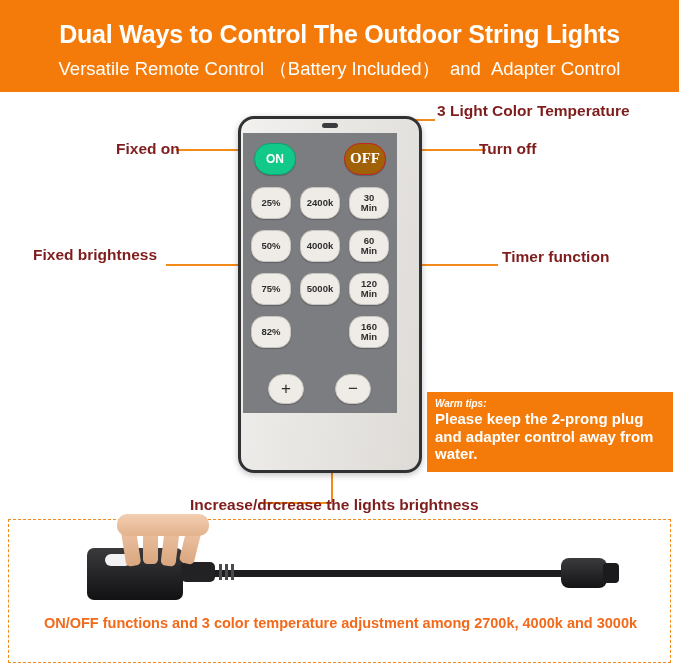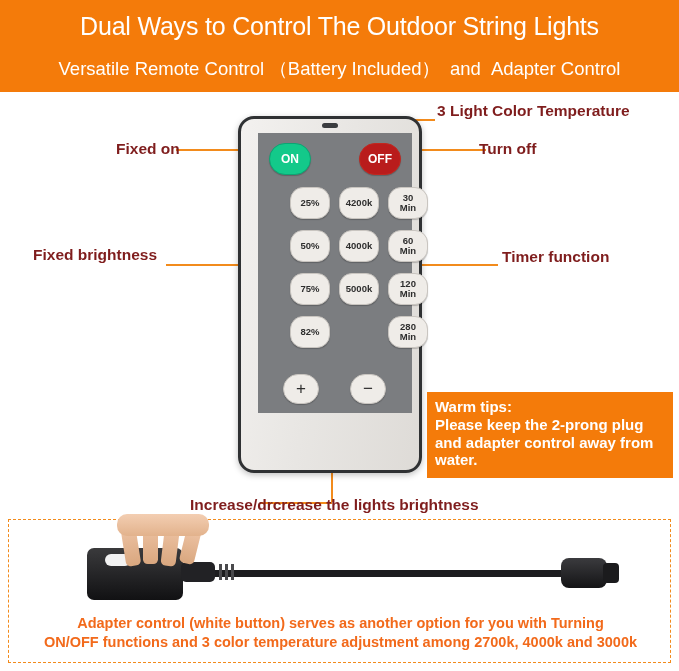--- a/index.html
+++ b/index.html
@@ -20,26 +20,26 @@
     position: absolute;
     left: 0;
     top: 0;
     width: 679px;
     height: 92px;
     background: #f47b0a;
   }
   .header-title {
     position: absolute;
     left: 0;
-    top: 12px;
+    top: 20px;
     width: 679px;
     text-align: center;
     color: #ffffff;
     font-size: 25px;
-    font-weight: normal;
+    font-weight: bold;
     letter-spacing: -0.2px;
   }
   .header-sub {
     position: absolute;
     left: 0;
     top: 56px;
     width: 679px;
     text-align: center;
     color: #ffffff;
     font-size: 18.5px;
@@ -74,21 +74,21 @@
     left: 50%;
     top: 4px;
     transform: translateX(-50%);
     width: 16px;
     height: 5px;
     background: #3a3c3f;
     border-radius: 3px;
   }
   .keypad {
     position: absolute;
-    left: 17px;
+    left: 2px;
     top: 14px;
     width: 154px;
     height: 280px;
     background: #7b7d80;
     border-radius: 0;
   }
   .btn {
     position: absolute;
     background: #efece8;
     border: 1px solid #c9c5c0;
@@ -108,30 +108,31 @@
   .btn.onbtn {
     background: #13c98a;
     border-color: #0da473;
     color: #ffffff;
     font-size: 12px;
     width: 42px; height: 32px;
     left: 11px; top: 10px;
     border-radius: 16px;
   }
   .btn.offbtn {
-    background: #b91c1c;
+    background: #a16207;
     border-color: #c2271f;
     color: #ffffff;
-    font-size: 12px;
+    font-size: 15px;
     width: 42px; height: 32px;
     left: 101px; top: 10px;
     border-radius: 16px;
-  }
-  
-  .btn.g { width: 40px; height: 32px; margin-left: 24px; }
+    font-family: Liberation Serif, serif;
+  }
+  
+  .btn.g { width: 40px; height: 32px; }
   .c1 { left: 8px; }
   .c2 { left: 57px; }
   .c3 { left: 106px; }
   .r1 { top: 54px; }
   .r2 { top: 97px; }
   .r3 { top: 140px; }
   .r4 { top: 183px; }
 
   .btn.round {
     width: 36px; height: 30px;
@@ -169,21 +170,21 @@
   .tips {
     position: absolute;
     left: 427px;
     top: 300px;
     width: 246px;
     background: #f47b0a;
     color: #ffffff;
     padding: 6px 8px 9px 8px;
     box-sizing: border-box;
   }
-  .tips-title { font-size: 15px; font-weight: bold; }
+  .tips-title { font-size: 10px; font-weight: bold; font-style: italic; }
   .tips-body { font-size: 15px; font-weight: bold; line-height: 1.18; margin-top: 1px; }
 
   
   .bottom-panel {
     position: absolute;
     left: 8px;
     top: 427px;
     width: 663px;
     height: 144px;
     border: 1.6px dashed #f28b1c;
@@ -318,36 +319,36 @@
   <div class="line v" style="left:331px; top:270px; height:140px;"></div>
   <div class="line h" style="left:260px; top:410px; width:72px;"></div>
 
   <div class="remote">
     <div class="remote-ir"></div>
     <div class="keypad">
       <div class="btn onbtn">ON</div>
       <div class="btn offbtn">OFF</div>
 
       <div class="btn g c1 r1">25%</div>
-      <div class="btn g c2 r1">4200k</div>
+      <div class="btn g c2 r1">2400k</div>
       <div class="btn g c3 r1" style="white-space:pre-line;">30
 Min</div>
 
       <div class="btn g c1 r2">50%</div>
       <div class="btn g c2 r2">4000k</div>
       <div class="btn g c3 r2" style="white-space:pre-line;">60
 Min</div>
 
       <div class="btn g c1 r3">75%</div>
       <div class="btn g c2 r3">5000k</div>
       <div class="btn g c3 r3" style="white-space:pre-line;">120
 Min</div>
 
       <div class="btn g c1 r4">82%</div>
-      <div class="btn g c3 r4" style="white-space:pre-line;">280
+      <div class="btn g c3 r4" style="white-space:pre-line;">160
 Min</div>
 
       <div class="btn round plusbtn">+</div>
       <div class="btn round minusbtn">−</div>
     </div>
   </div>
 
   <div class="label lbl-temp">3 Light Color Temperature</div>
   <div class="label lbl-turnon">Fixed on</div>
   <div class="label lbl-turnoff">Turn off</div>
@@ -373,18 +374,17 @@
       <div class="socket-tip"></div>
       <div class="hand">
         <div class="finger f1"></div>
         <div class="finger f2"></div>
         <div class="finger f3"></div>
         <div class="finger f4"></div>
         <div class="palm"></div>
       </div>
     </div>
     <div class="adapter-caption">
-      <div>Adapter control (white button) serves as another option for you with Turning</div>
       <div>ON/OFF functions and 3 color temperature adjustment among 2700k, 4000k and 3000k</div>
     </div>
   </div>
 
 </div>
 
 </body></html>

